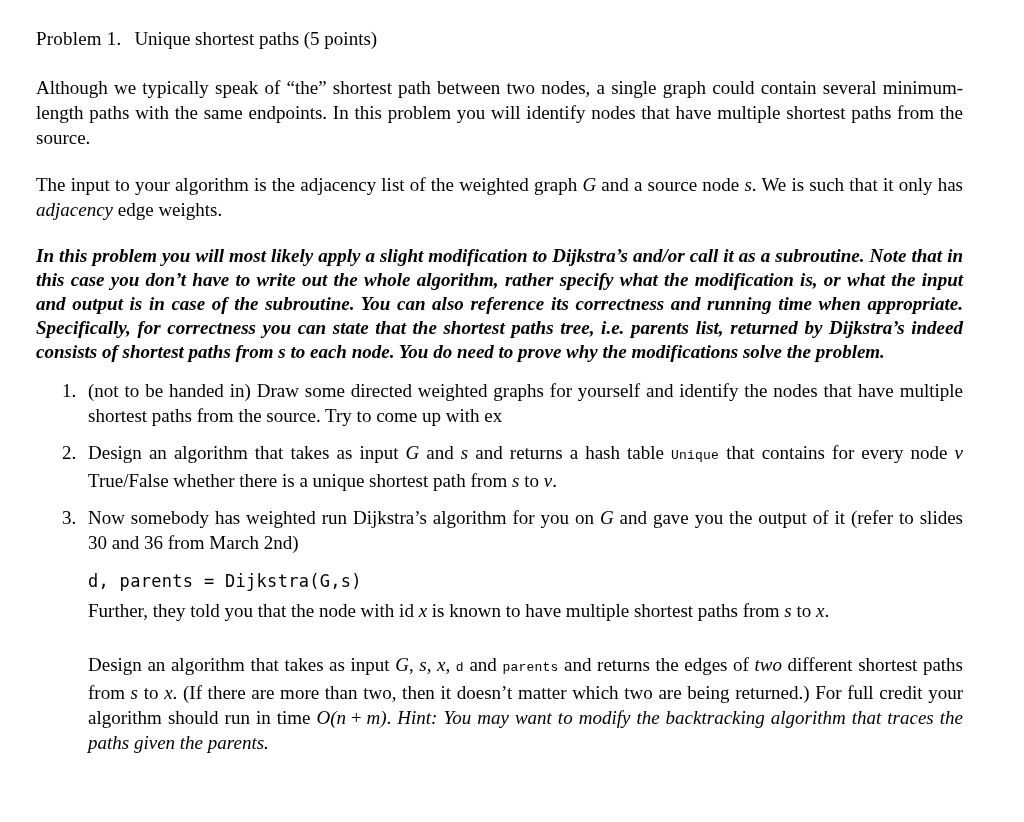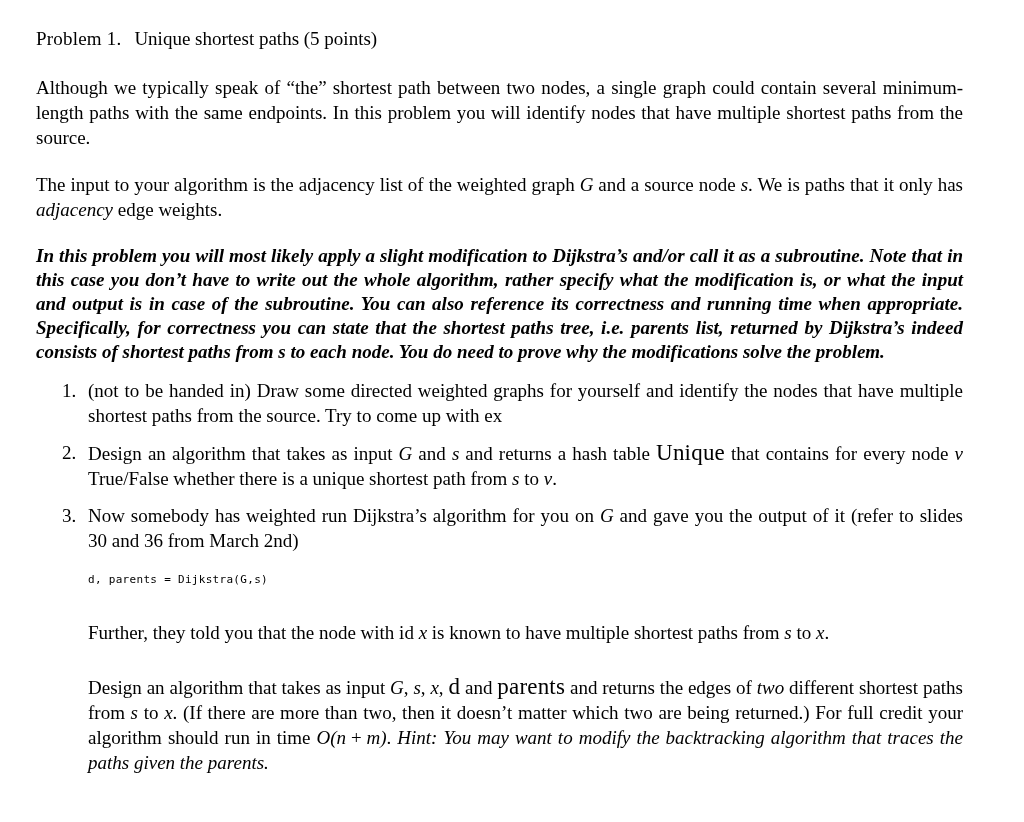--- a/index.html
+++ b/index.html
@@ -12,44 +12,44 @@
   }
   .page { padding: 26px 61px 0 36px; }
   .heading { margin: 0 0 24px 0; }
   .heading .label { font-weight: normal; margin-right: 13px; letter-spacing: 0.2px; }
   .par { margin: 0 0 22px 0; text-align: justify; text-align-last: left; }
   .par.note { margin-top: 8px; margin-bottom: 14px; line-height: 24px; font-weight: bold; }
   .enum { margin: 0; }
   .item { position: relative; padding-left: 52px; margin-bottom: 12px; text-align: justify; text-align-last: left; }
   .item .num { position: absolute; left: 26px; top: 0; }
   .codeline {
-    margin: 14px 0 28px 52px;
+    margin: 14px 0 4px 52px;
     font-family: "DejaVu Sans Mono", monospace;
-    font-size: 11px; letter-spacing: 0.3px;
+    font-size: 17px; letter-spacing: 0.3px;
   }
   .sub { margin-left: 52px; }
   .par.further { margin-bottom: 0; }
   .par.design { margin-top: 29px; margin-bottom: 16px; }
   .seg-rm { font-style: normal; }
   .seg-it { font-style: italic; }
   .seg-math { font-style: italic; }
-  .seg-tt { font-family: Liberation Serif, serif; font-size: 23px; letter-spacing: 0.2px; }
+  .seg-tt { font-family: Liberation Mono, monospace; font-size: 13px; letter-spacing: 0.2px; }
 </style>
 </head>
 <body>
 
 <div class="page">
 
   <div class="heading">
     <span class="label">Problem 1.</span><span>Unique shortest paths (5 points)</span>
   </div>
 
   <p class="par"><span class="seg-rm">Although we typically speak of “the” shortest path between two nodes, a single graph could contain several minimum-length paths with the same endpoints. In this problem you will identify nodes that have multiple shortest paths from the source.</span></p>
 
-  <p class="par"><span class="seg-rm">The input to your algorithm is the adjacency list of the weighted graph </span><span class="seg-math">G</span><span class="seg-rm"> and a source node </span><span class="seg-math">s</span><span class="seg-rm">. We is paths that it only has </span><span class="seg-it">adjacency</span><span class="seg-rm"> edge weights.</span></p>
+  <p class="par"><span class="seg-rm">The input to your algorithm is the adjacency list of the weighted graph </span><span class="seg-math">G</span><span class="seg-rm"> and a source node </span><span class="seg-math">s</span><span class="seg-rm">. We is such that it only has </span><span class="seg-it">adjacency</span><span class="seg-rm"> edge weights.</span></p>
 
   <p class="par note"><span class="seg-it">In this problem you will most likely apply a slight modification to Dijkstra’s and/or call it as a subroutine. Note that in this case you don’t have to write out the whole algorithm, rather specify what the modification is, or what the input and output is in case of the subroutine. You can also reference its correctness and running time when appropriate. Specifically, for correctness you can state that the shortest paths tree, i.e. parents list, returned by Dijkstra’s indeed consists of shortest paths from s to each node. You do need to prove why the modifications solve the problem.</span></p>
 
   <div class="enum">
     <div class="item">
       <span class="num">1.</span>
       <div class="itext"><span class="seg-rm">(not to be handed in) Draw some directed weighted graphs for yourself and identify the nodes that have multiple shortest paths from the source. Try to come up with ex</span></div>
     </div>
     <div class="item">
       <span class="num">2.</span>

